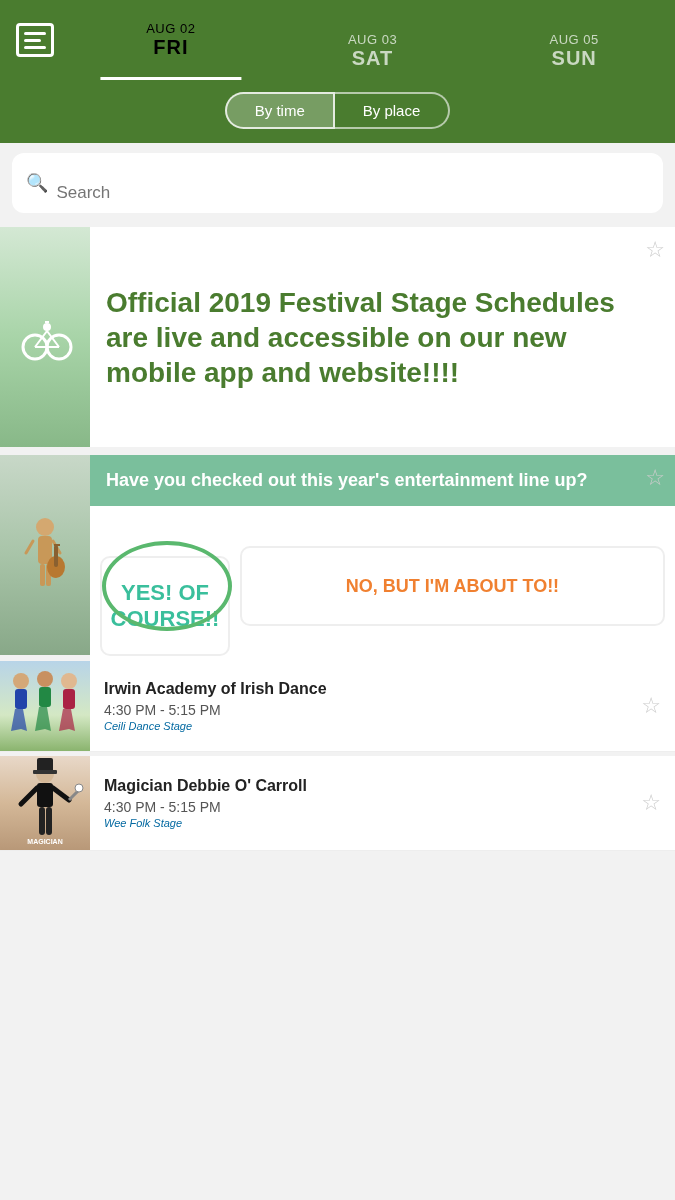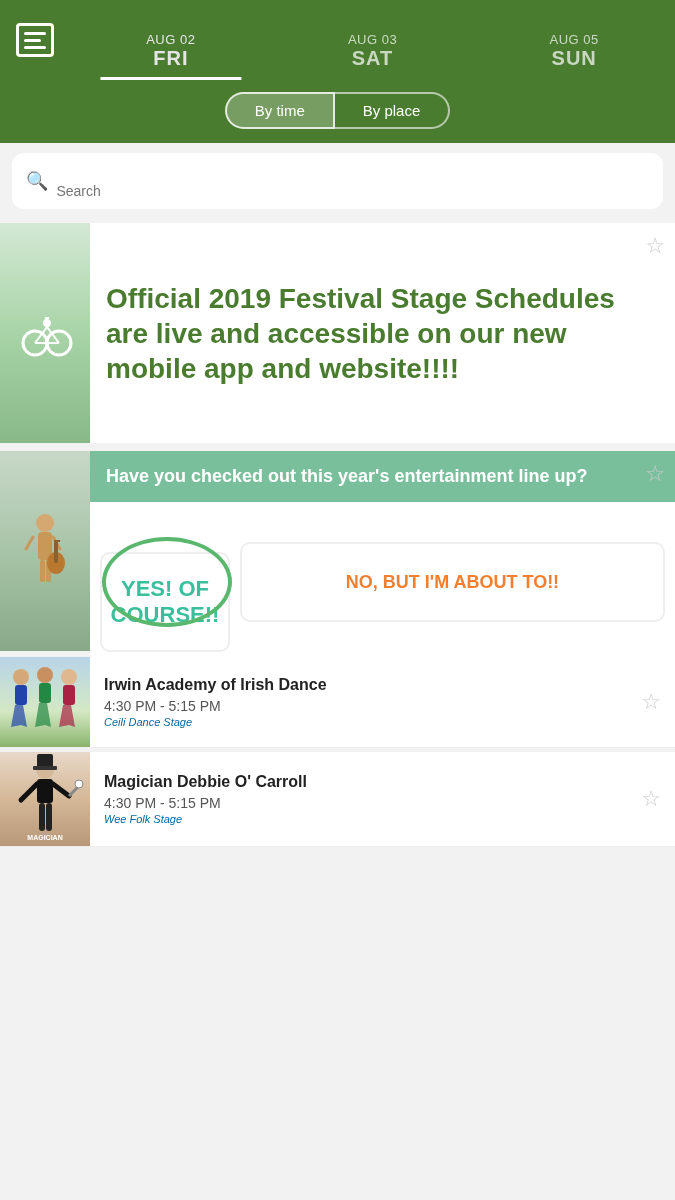--- a/index.html
+++ b/index.html
@@ -64,21 +64,22 @@
       justify-content: flex-end;
       padding-bottom: 10px;
       cursor: pointer;
       color: rgba(255,255,255,0.7);
       font-size: 13px;
       font-weight: 500;
       letter-spacing: 0.5px;
       position: relative;
     }
     .day-tab.active {
-      color: #e5e5e5;
+      color: #000000;
+      justify-content: center;
     }
     .day-tab .date {
       font-size: 13px;
       font-weight: 500;
     }
     .day-tab .day-name {
       font-size: 20px;
       font-weight: 700;
       letter-spacing: 1px;
     }
@@ -133,21 +134,21 @@
       padding: 10px 14px;
       gap: 8px;
     }
     .search-icon {
       color: #999;
       font-size: 18px;
     }
     .search-input {
       border: none;
       outline: none;
-      font-size: 14px;
+      font-size: 17px;
       color: #999;
       flex: 1;
       background: transparent;
       margin-top: 20px;
     }
 
     
     .content-list {
       display: flex;
       flex-direction: column;

